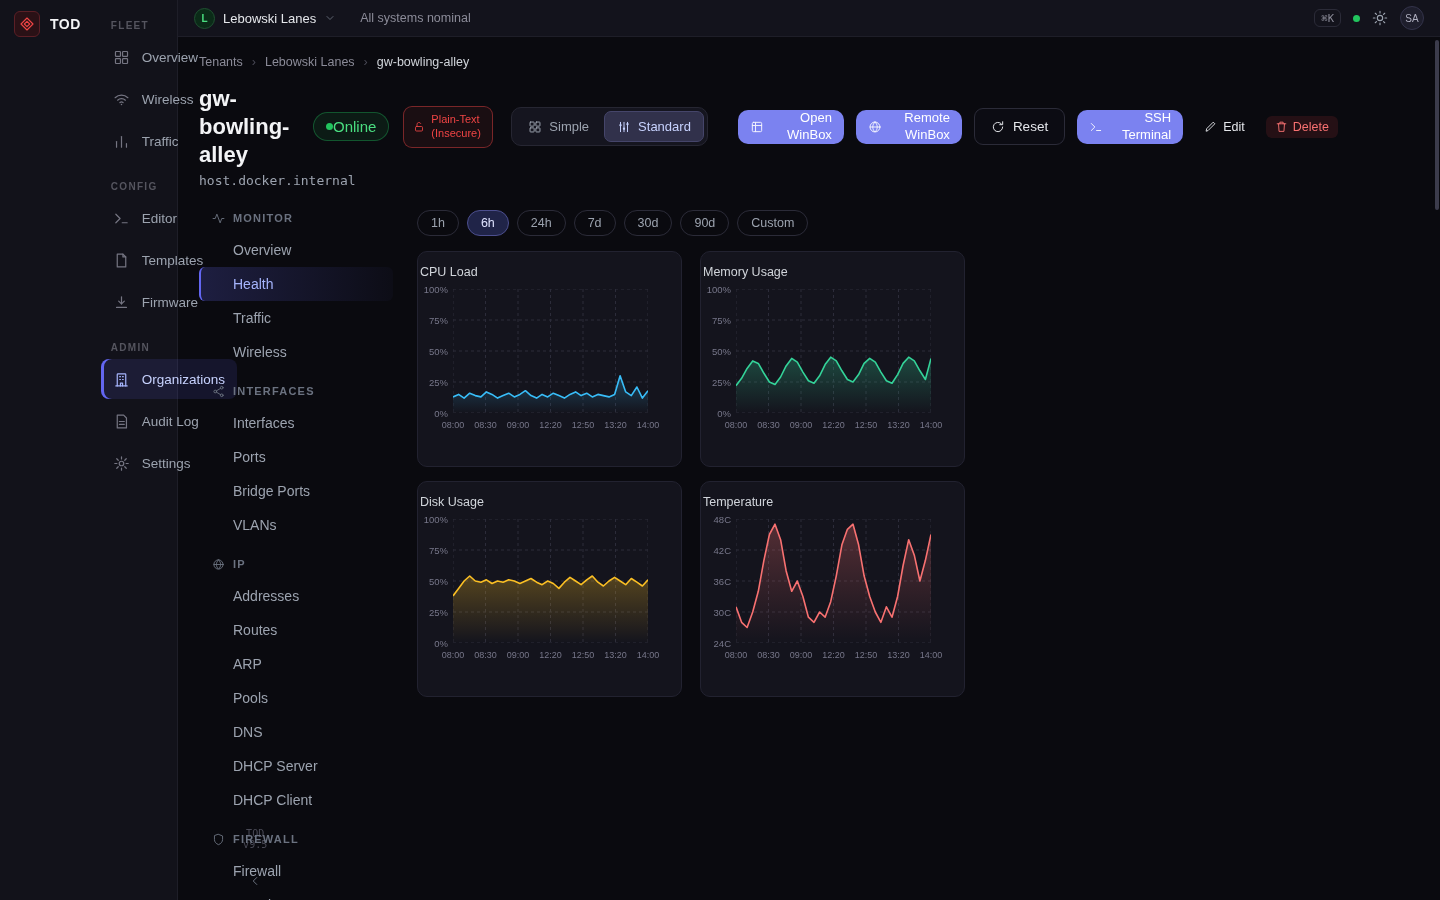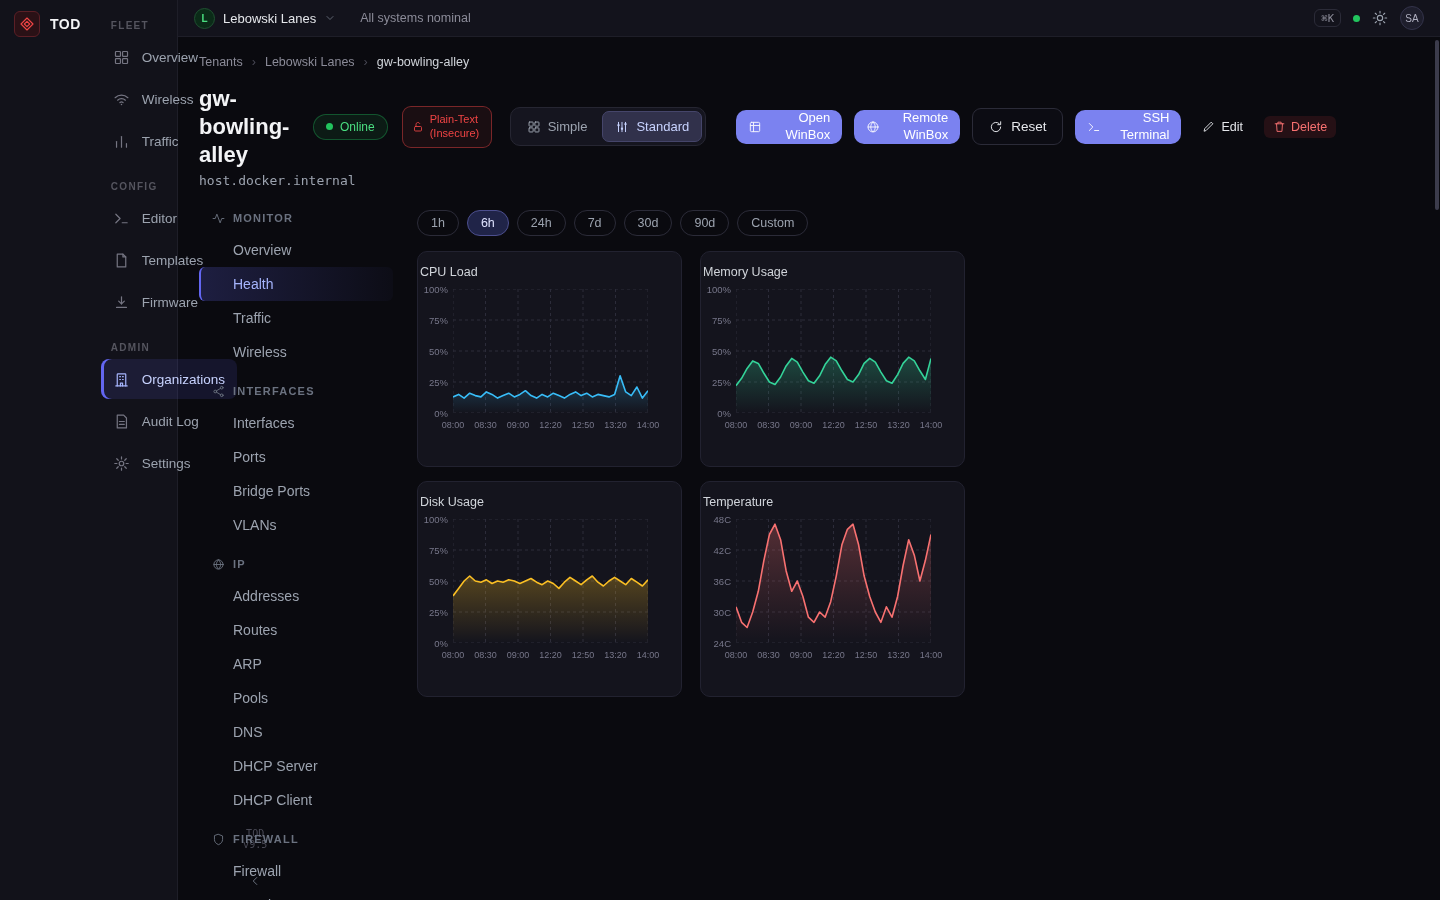--- a/index.html
+++ b/index.html
@@ -54,22 +54,22 @@
 
   
   .content{flex:1;padding:18px 24px 0 21px;overflow:hidden}
   .breadcrumb{display:flex;align-items:center;gap:9px;font-size:12.5px;color:#8b8b98;margin-bottom:16px}
   .crumb{cursor:pointer}
   .sep::before{content:"\203A";color:#4a4a56}
   .crumb-current{color:#d1d5db}
 
   .head-row{display:flex;align-items:center;gap:14px}
   .dev-title{width:100px;font-size:22px;font-weight:700;line-height:1.27;color:#f3f4f6;overflow-wrap:break-word}
-  .badge-online{display:inline-flex;align-items:center;gap:7px;padding:5px 12px;border-radius:999px;
-                background:rgba(34,197,94,.09);border:1px solid rgba(34,197,94,.35);color:#4ade80;font-size:12px}
+  .badge-online{display:inline-flex;align-items:center;padding:5px 12px;border-radius:999px;
+                background:rgba(34,197,94,.09);border:1px solid rgba(34,197,94,.35);color:#4ade80;font-size:15px}
   .badge-online .dot{width:7px;height:7px;border-radius:50%;background:#22c55e}
   .badge-warning{display:flex;align-items:center;gap:6px;padding:6px 9px;border-radius:9px;width:90px;
                  background:rgba(239,68,68,.07);border:1px solid rgba(239,68,68,.45);color:#ef4444;
                  font-size:11px;line-height:1.25}
   .badge-warning .icon{width:12px;height:12px}
 
   .mode-group{display:flex;gap:2px;background:#15151f;border:1px solid #262632;border-radius:10px;padding:3px;margin-left:4px}
   .mode{display:flex;align-items:center;gap:7px;padding:7px 12px;border-radius:7px;background:transparent;
         border:1px solid transparent;color:#9ca3af;font-size:13px;cursor:pointer}
   .mode .icon{width:14px;height:14px}

